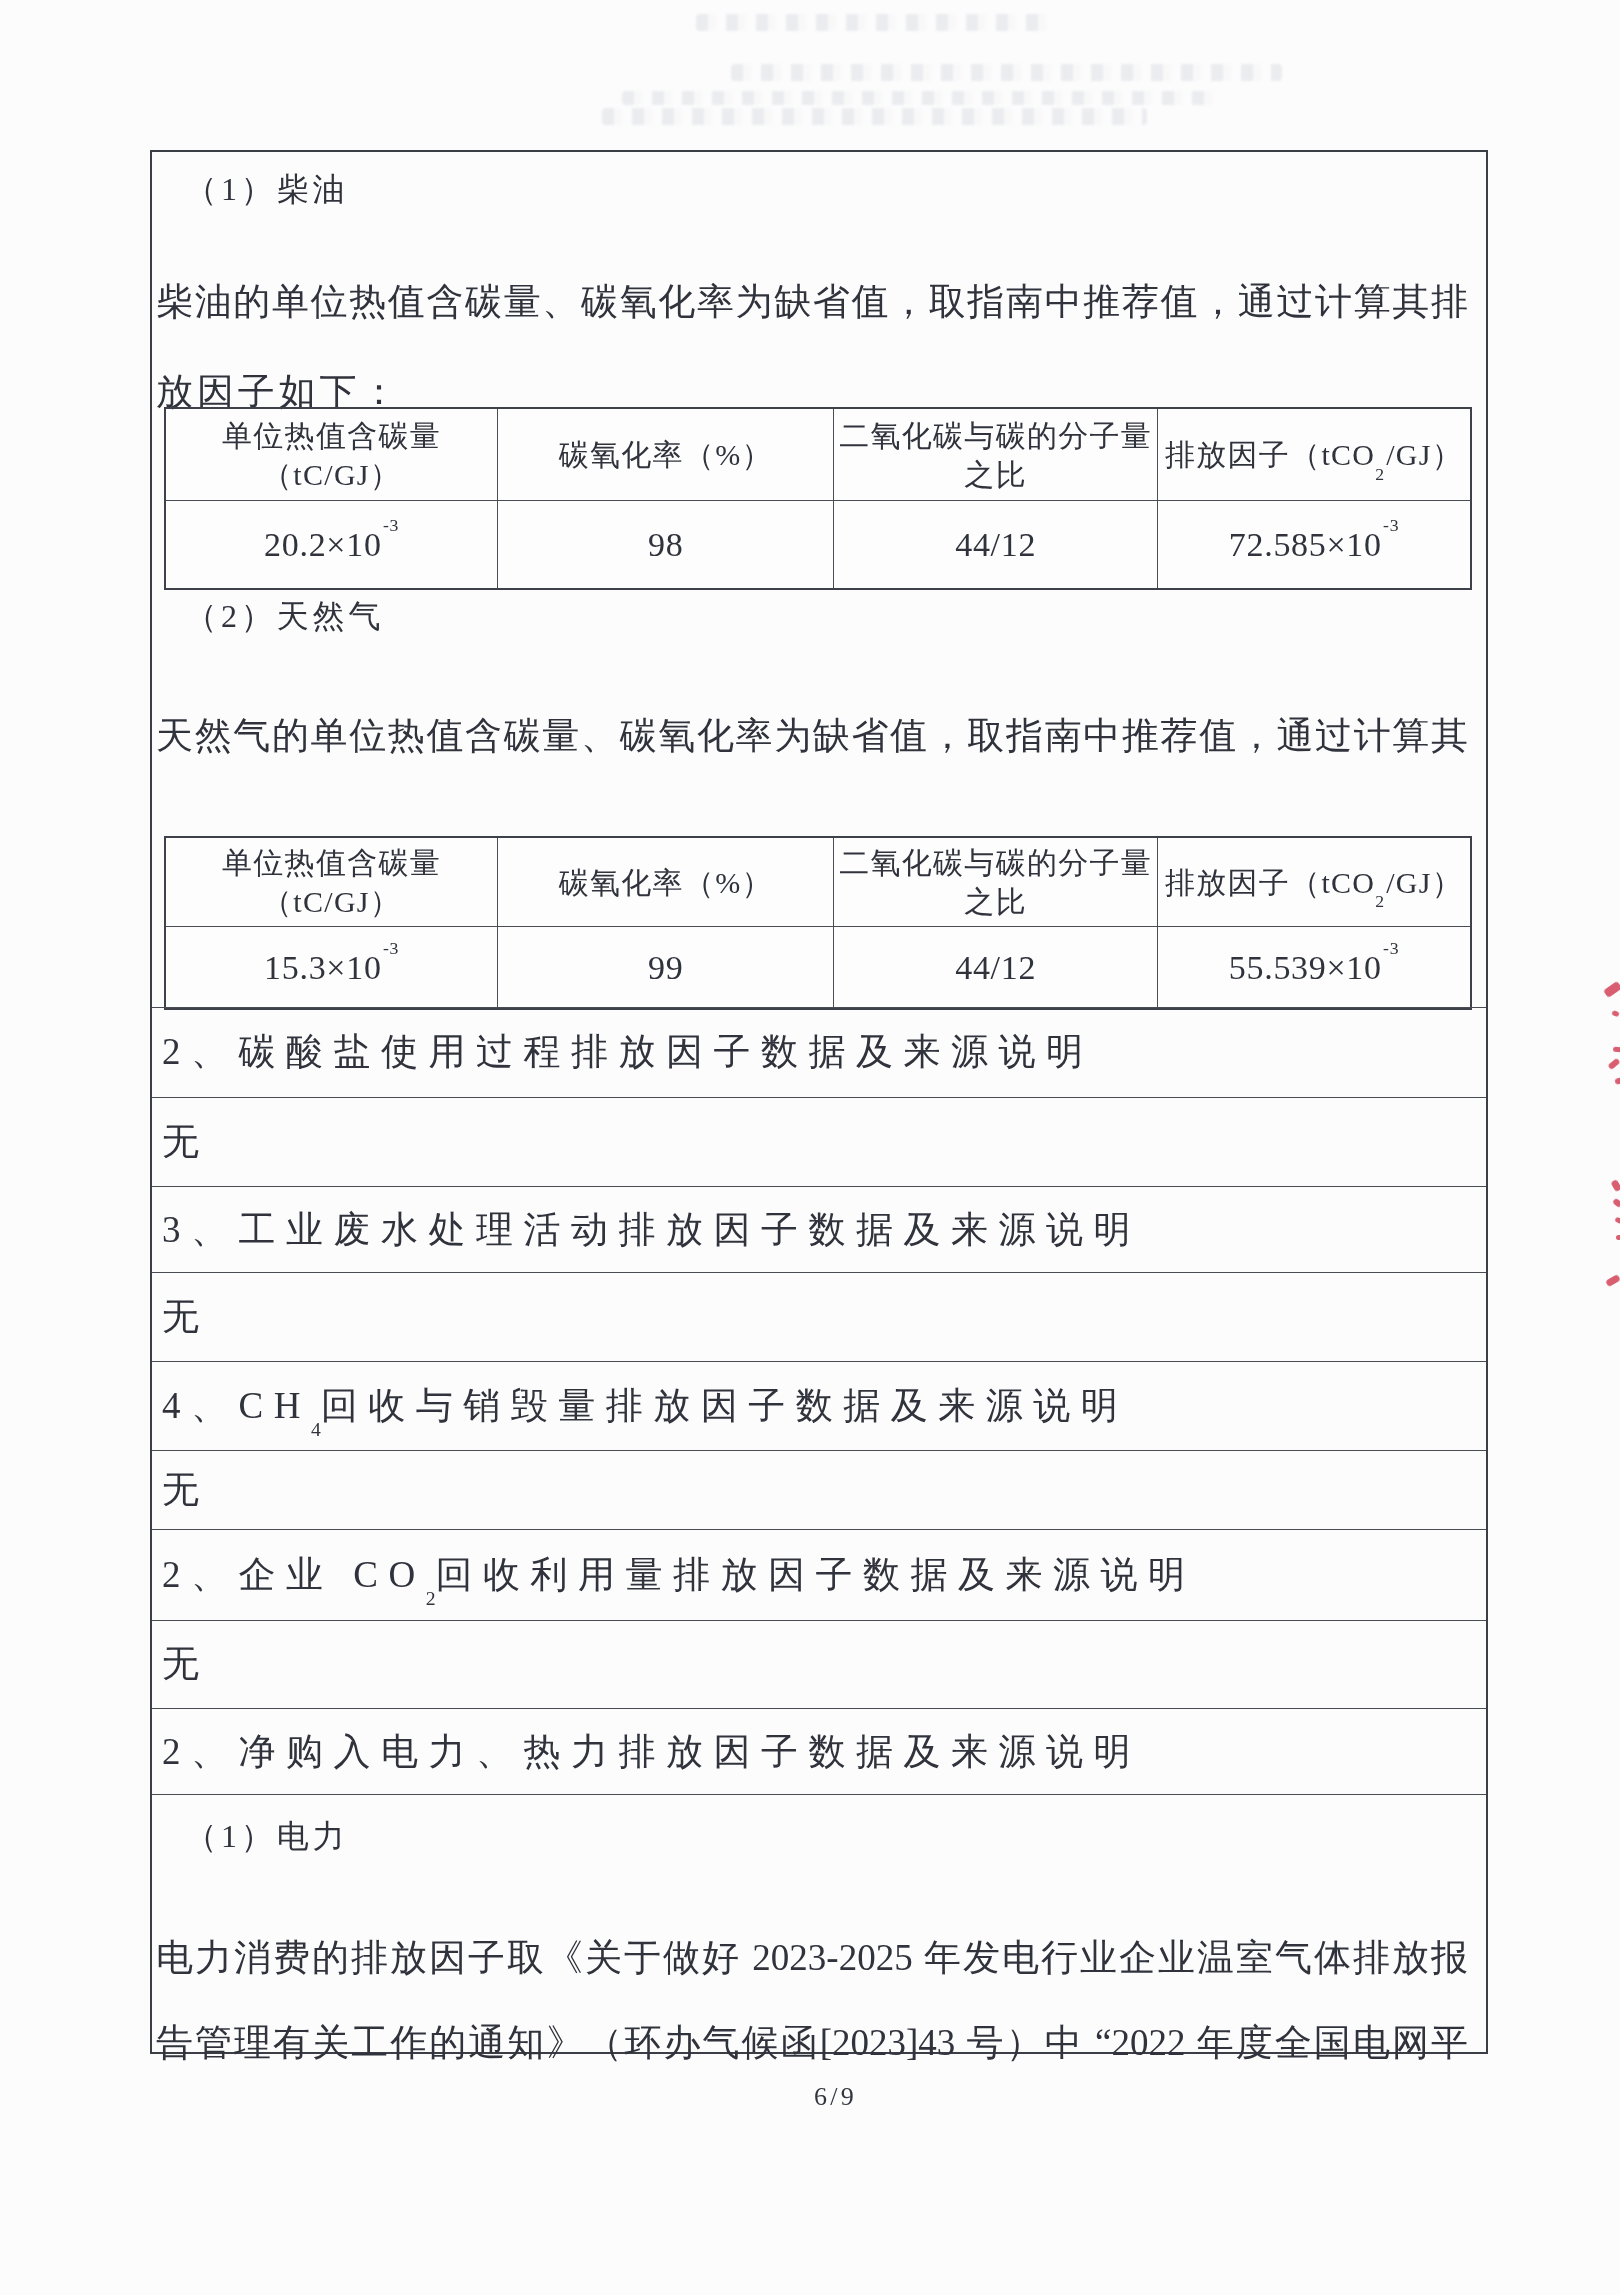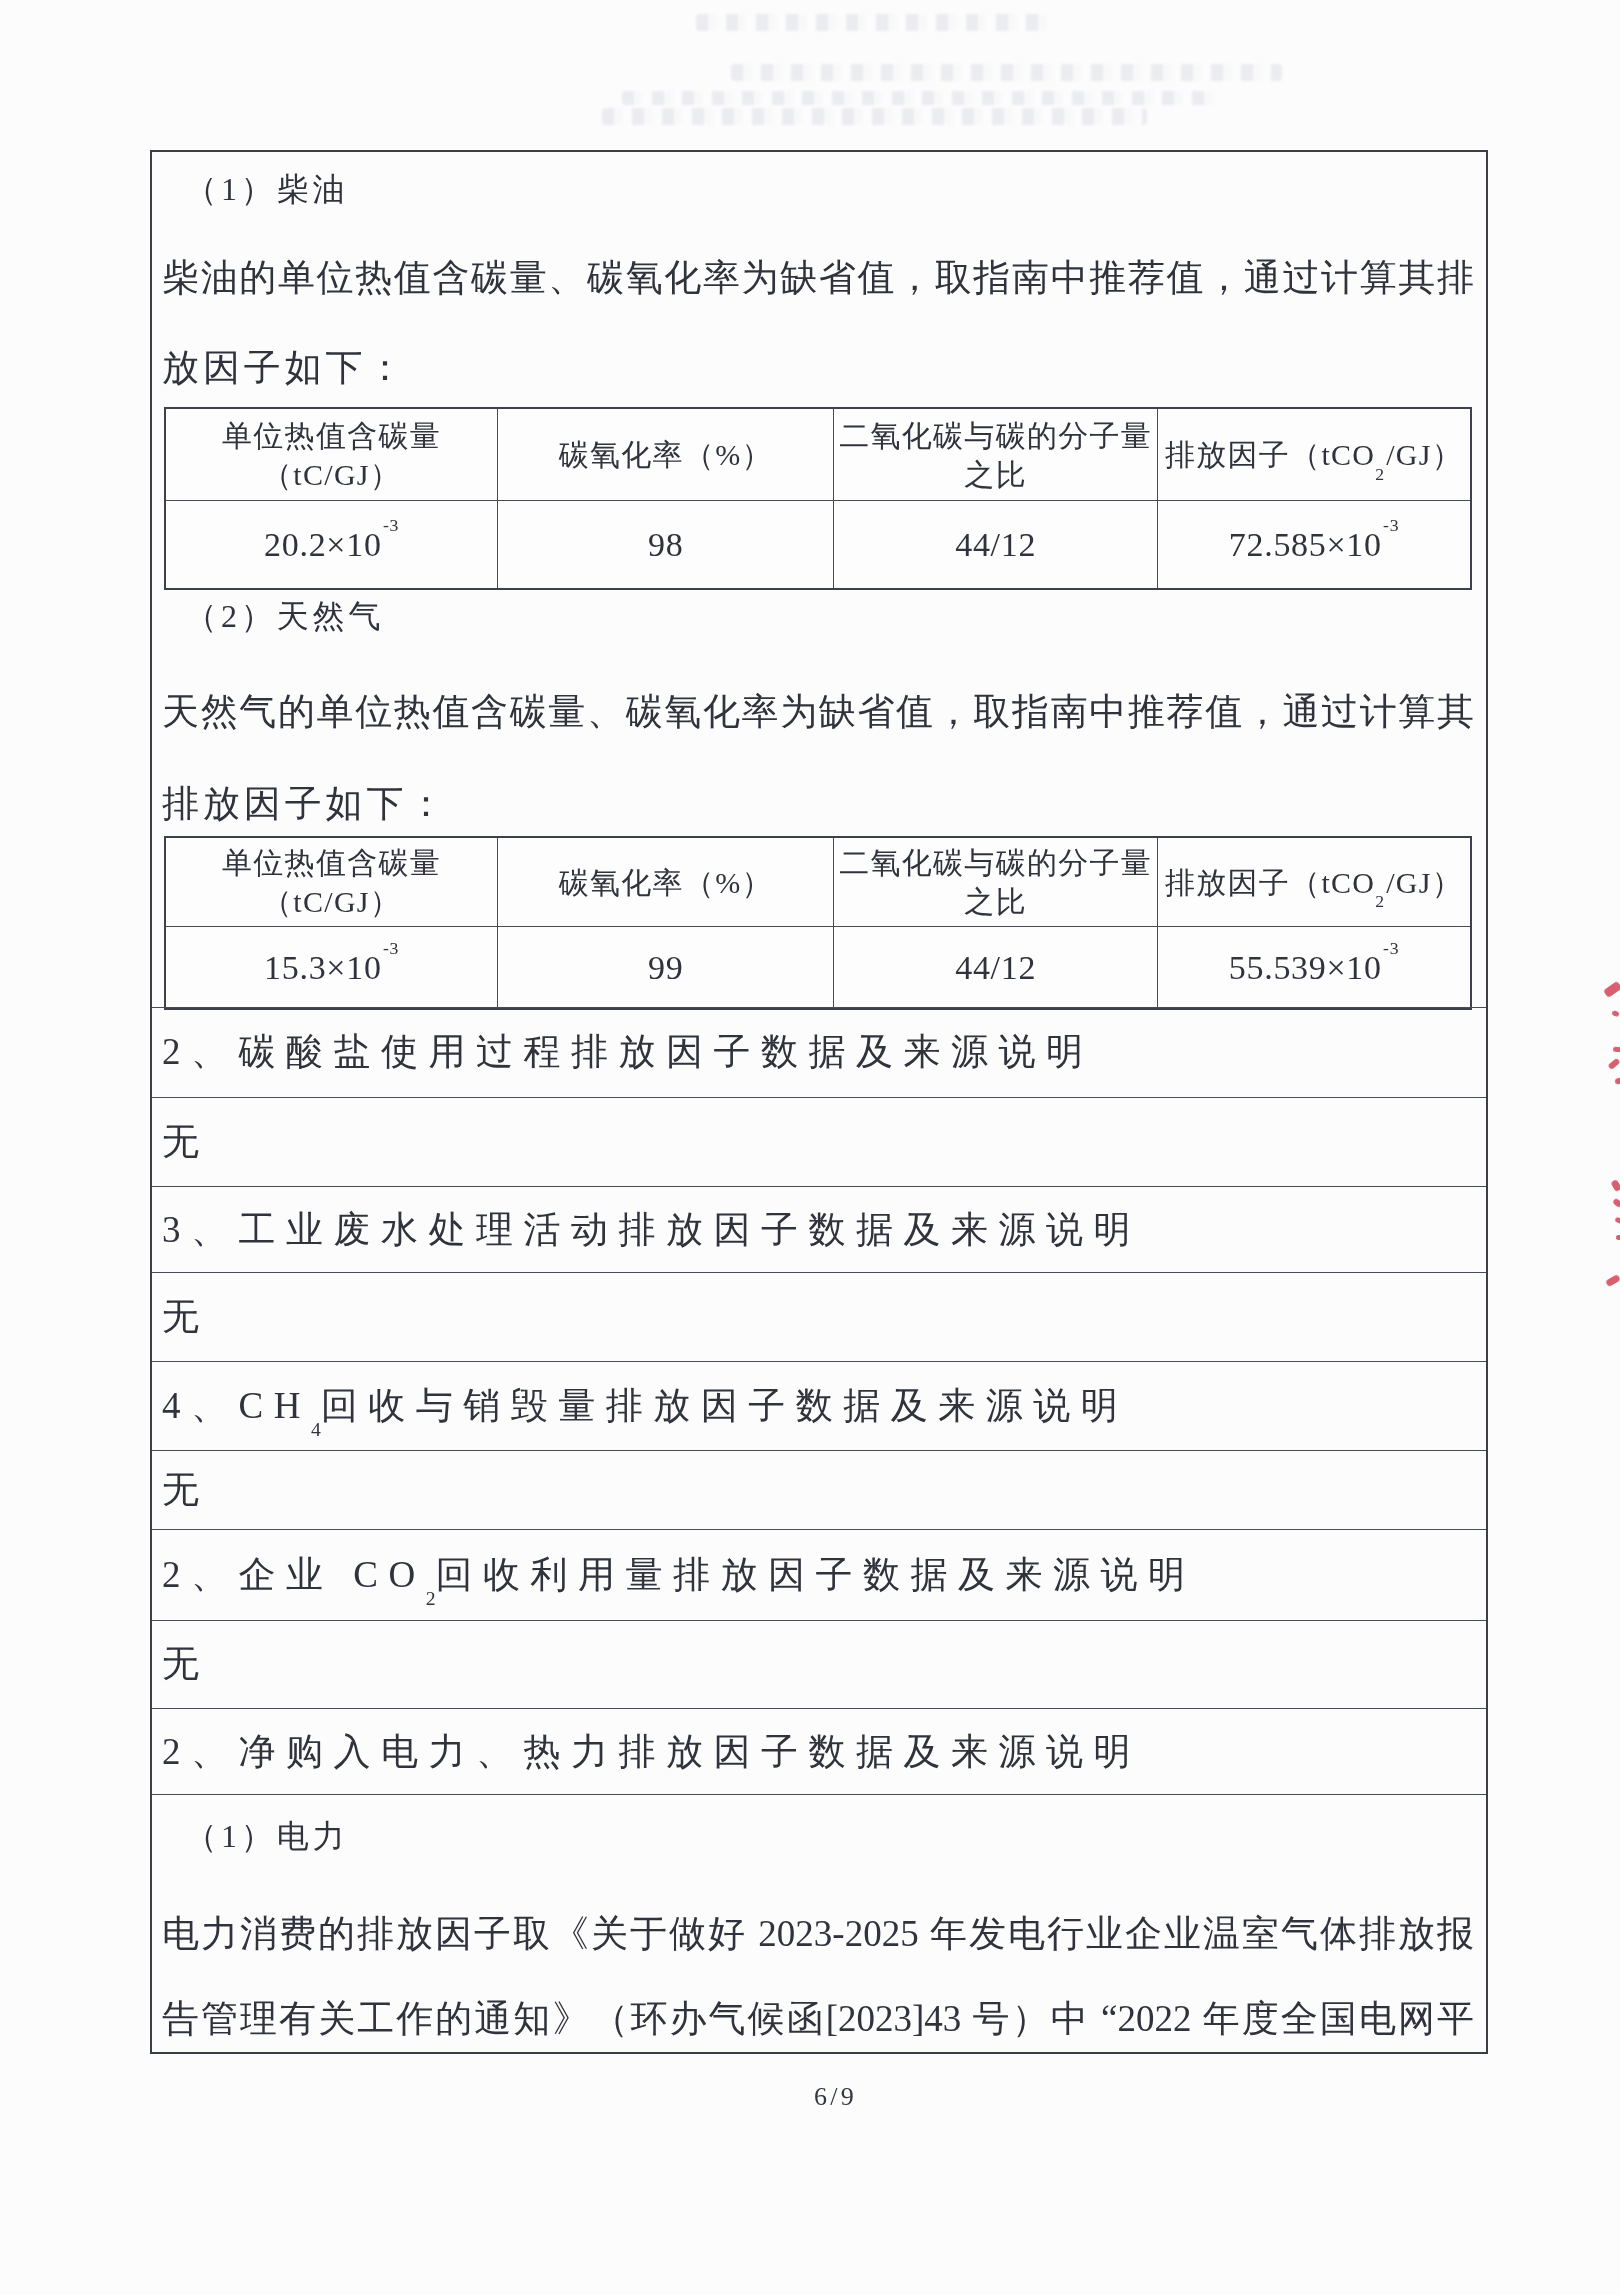--- a/index.html
+++ b/index.html
@@ -24,24 +24,25 @@
   
   .cbox {
     position:absolute; left:150px; top:150px;
     width: 1338px; height: 1904px;
     border: 2px solid #3c3e46;
     background: transparent;
   }
   .cbox > div { position:absolute; }
   .subhead { font-size: 32px; line-height: 46px; letter-spacing: 3.9px; white-space: nowrap; }
   .para {
-    left: 10px; width: 1312px;
+    left: 4px; width: 1312px;
     font-size: 37px; line-height: 47px;
     text-align: justify; text-align-last: justify;
     white-space: nowrap;
+    margin-top: 24px;
   }
   .para.short { text-align: left; text-align-last: left; letter-spacing: 3.9px; }
   
   .etable {
     left: 11.8px; width: 1308px;
     display: grid;
     grid-template-columns: 508fr 513fr 495fr 476fr;
     border: 2px solid #3f414a;
     background: rgba(255,255,255,0.4);
   }
@@ -120,21 +121,20 @@
       </div>
       <div class="td r-last">98</div>
       <div class="td r-last">44/12</div>
       <div class="td r-last c-last">
         <span class="num"><span>72.585×10</span><sup class="e">-3</sup></span>
       </div>
     </div>
 
     <div class="subhead" style="left:33px; top:441px;">（2）天然气</div>
     <div class="para" style="top:536px;">天然气的单位热值含碳量、碳氧化率为缺省值，取指南中推荐值，通过计算其</div>
-    <div class="para short" style="top:628px;">排放因子如下：</div>
 
     <div class="etable" style="top:684px; grid-template-rows:89px 81px;">
       <div class="th">
         <span>单位热值含碳量</span>
         <span>（tC/GJ）</span>
       </div>
       <div class="th">
         <span class="one">碳氧化率（%）</span>
       </div>
       <div class="th">

